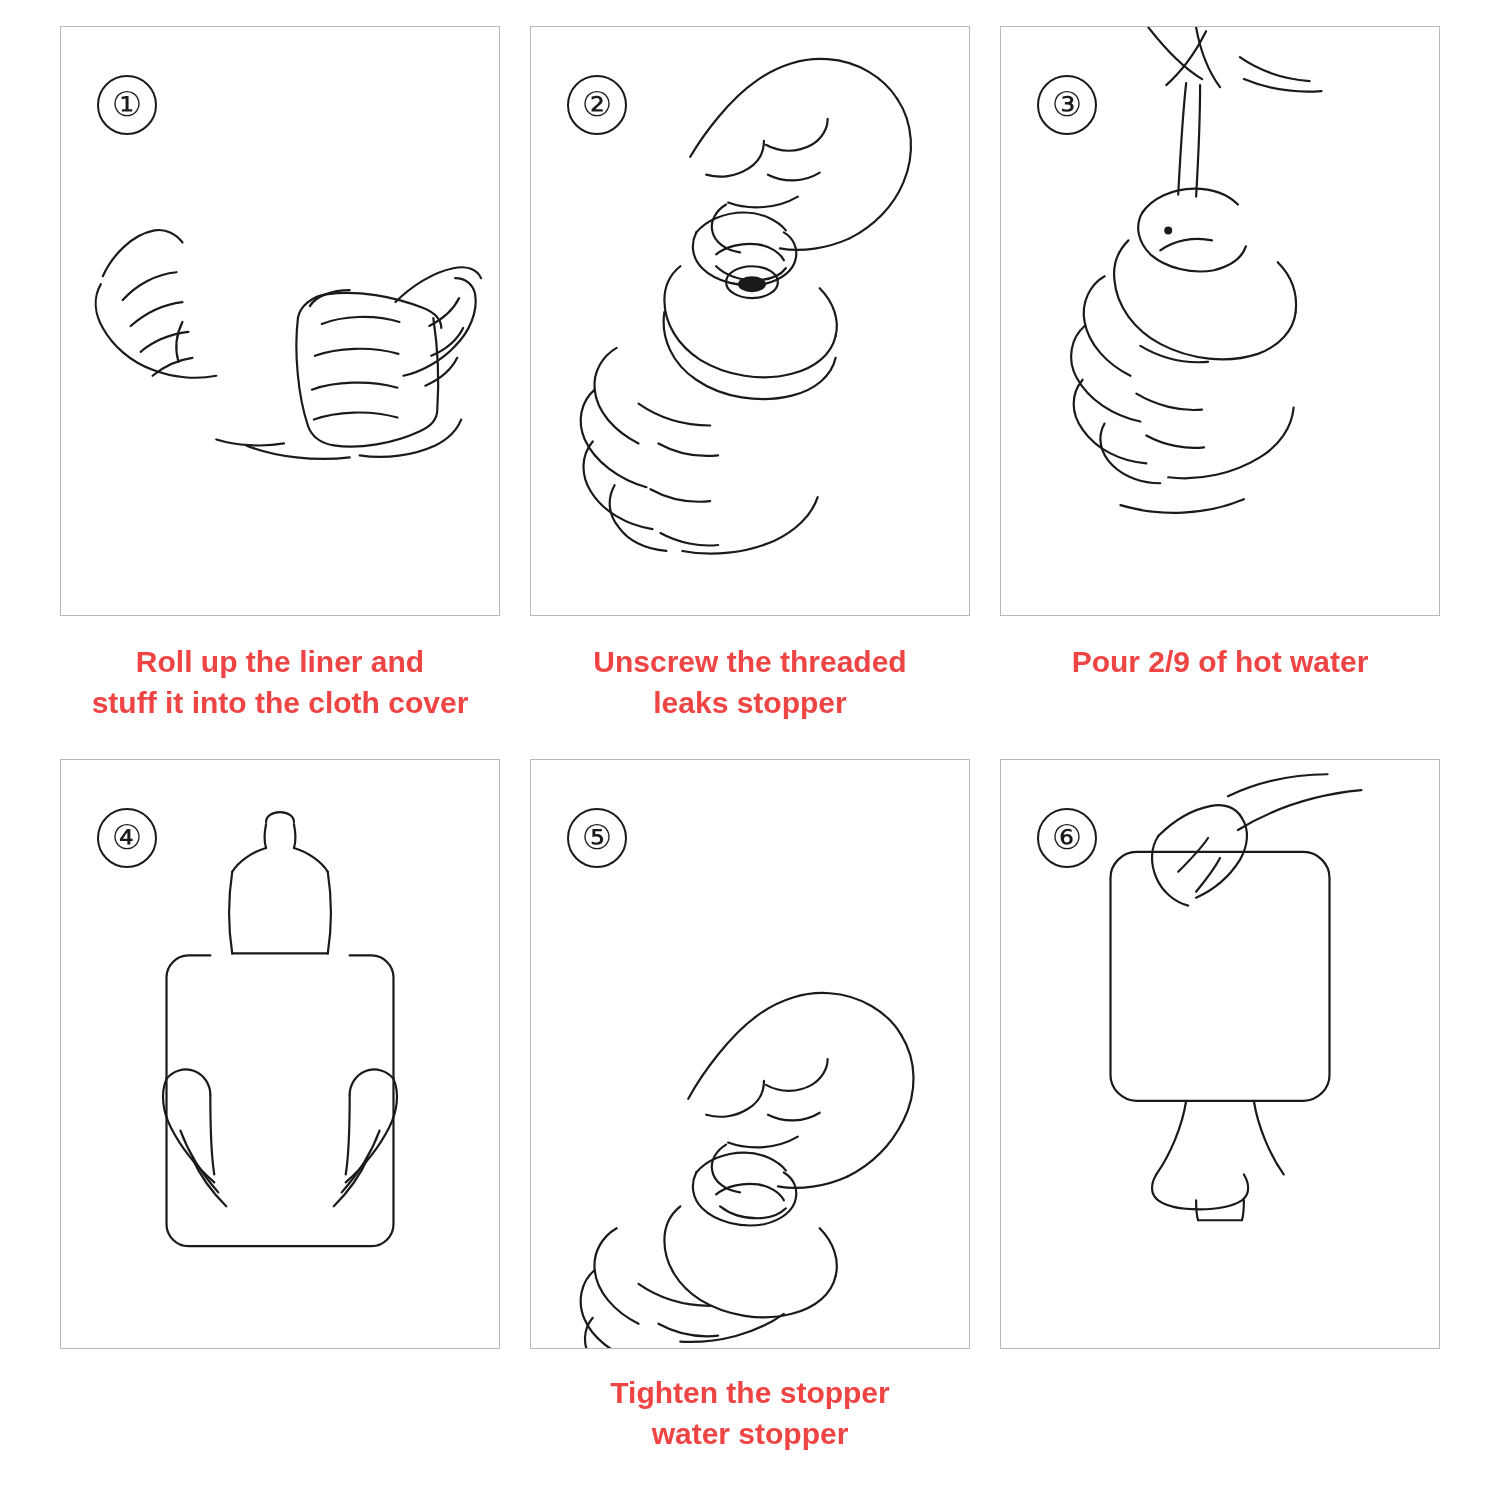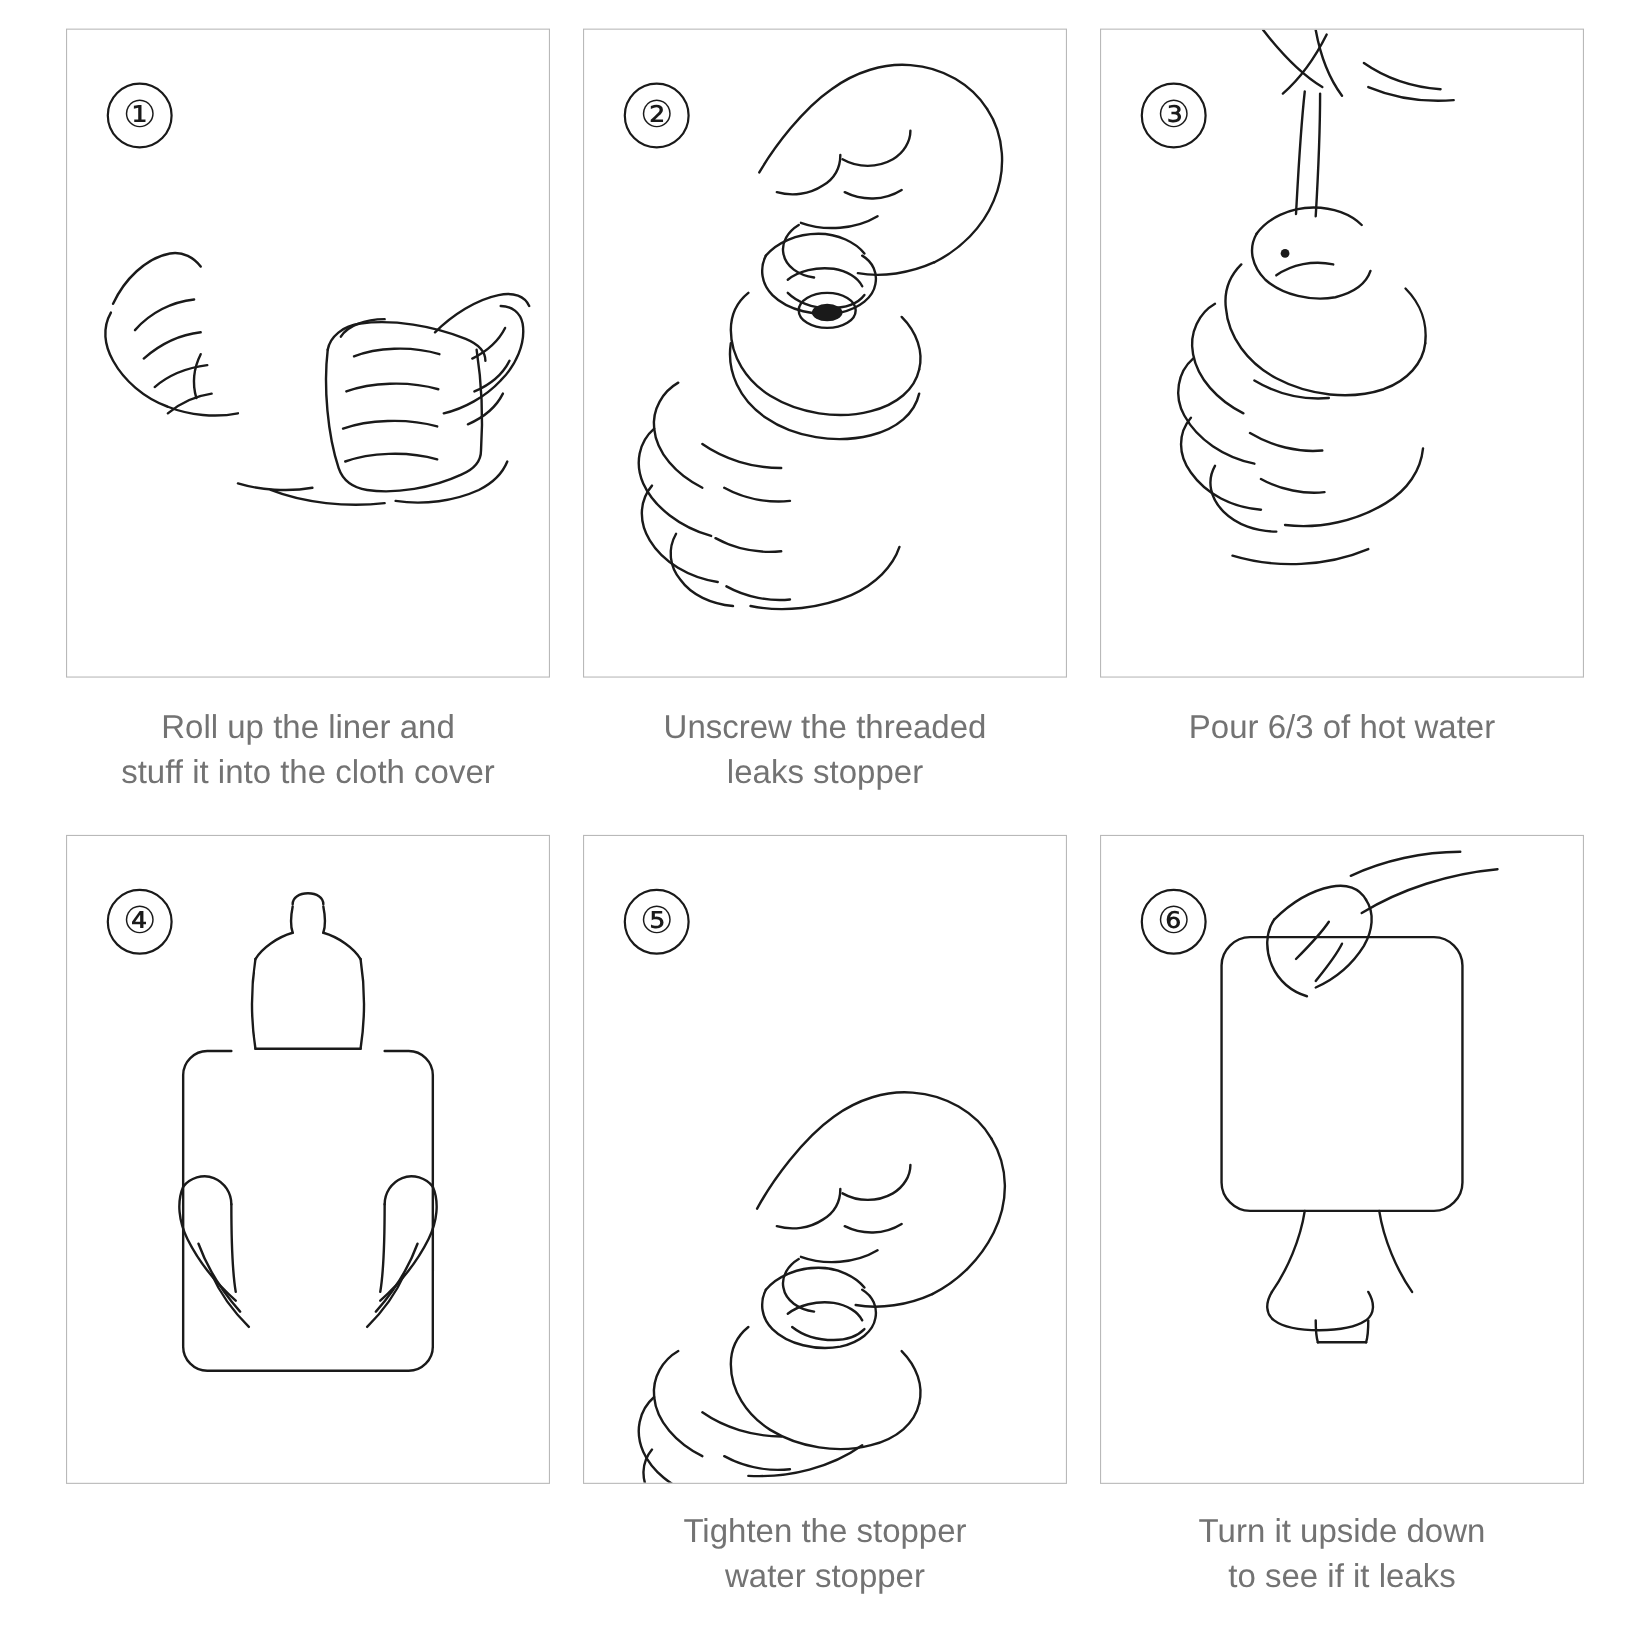--- a/index.html
+++ b/index.html
@@ -71,23 +71,24 @@
   .art svg {
     width: 100%;
     height: 100%;
     display: block;
   }
   .caption {
     margin-top: 26px;
     text-align: center;
     font-size: 30px;
     line-height: 1.35;
-    color: #737373;
+    color: #ef4444;
     width: 430px;
     white-space: pre-line;
+    font-weight: bold;
   }
   .row2 .caption { margin-top: 24px; }
 </style>
 </head>
 <body>
 
 <div class="sheet">
 
   <div class="row row1">
 
@@ -199,21 +200,21 @@
             <path d="M82 354c-12 14-12 34 0 50 14 20 38 32 64 34"></path>
             <path d="M104 398c-8 14-4 30 8 42 12 12 30 18 48 18"></path>
             <path d="M140 320c20 12 44 18 68 16"></path>
             <path d="M136 368c20 12 44 18 66 16"></path>
             <path d="M146 410c18 10 40 14 58 12"></path>
             <path d="M168 452c32 4 66-4 92-20 20-12 32-30 34-50"></path>
             <path d="M120 480c40 12 86 10 124-6"></path>
           </svg>
         </div>
       </div>
-      <div class="caption">Pour 6/3 of hot water</div>
+      <div class="caption">Pour 2/9 of hot water</div>
     </div>
 
   </div>
 
   <div class="row row2">
 
     <div class="step">
       <div class="panel">
         <div class="badge">④</div>
         <div class="art">
@@ -301,19 +302,17 @@
 
             <path d="M186 342c-4 26-16 54-30 74"></path>
             <path d="M254 342c4 26 16 54 30 74"></path>
             <path d="M156 416c-6 10-6 20 2 26 16 12 66 12 84 0 8-6 8-16 2-26"></path>
             <path d="M196 442c0 8 0 14 2 20"></path>
             <path d="M244 442c0 8 0 14-2 20"></path>
             <path d="M198 462h44"></path>
           </svg>
         </div>
       </div>
-      <div class="caption">Turn it upside down
-to see if it leaks</div>
     </div>
 
   </div>
 
 </div>
 
 </body></html>

